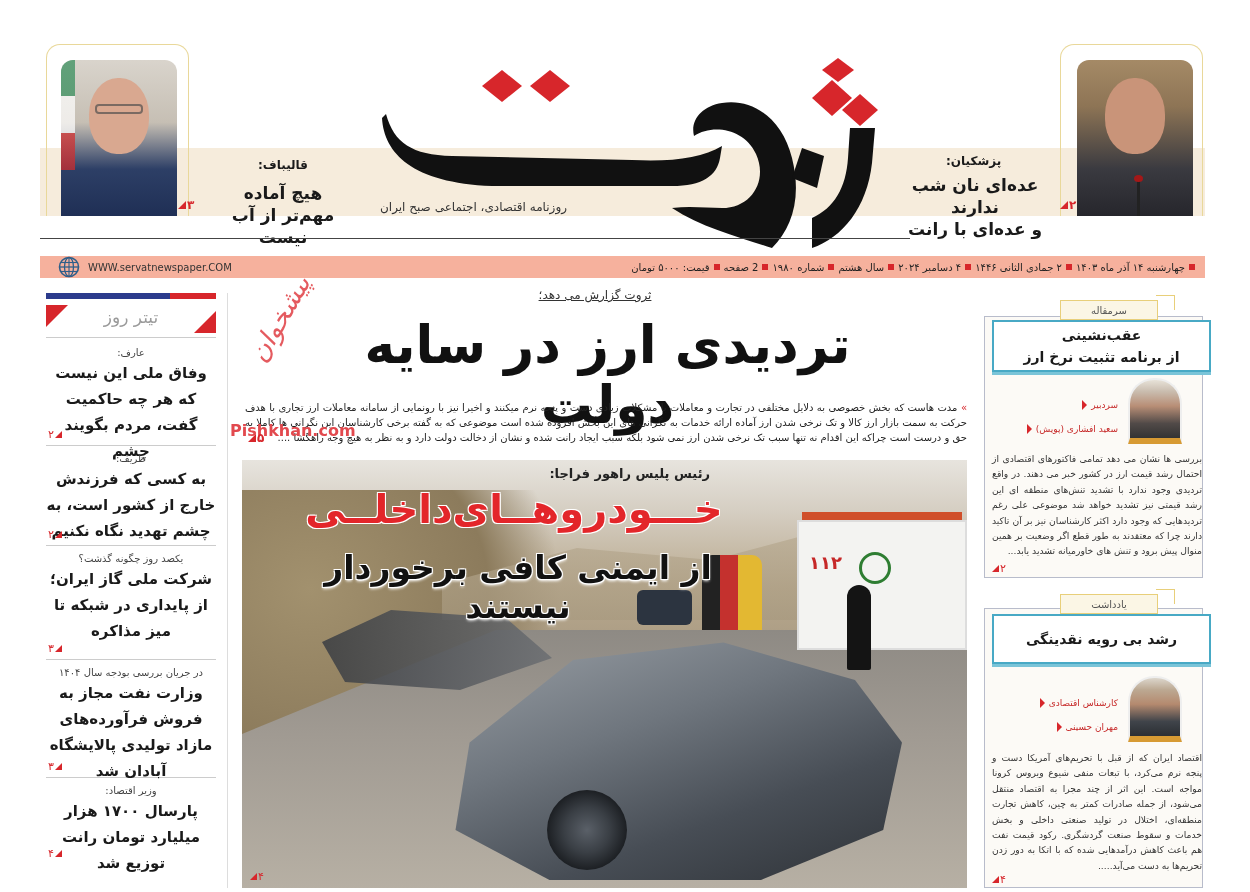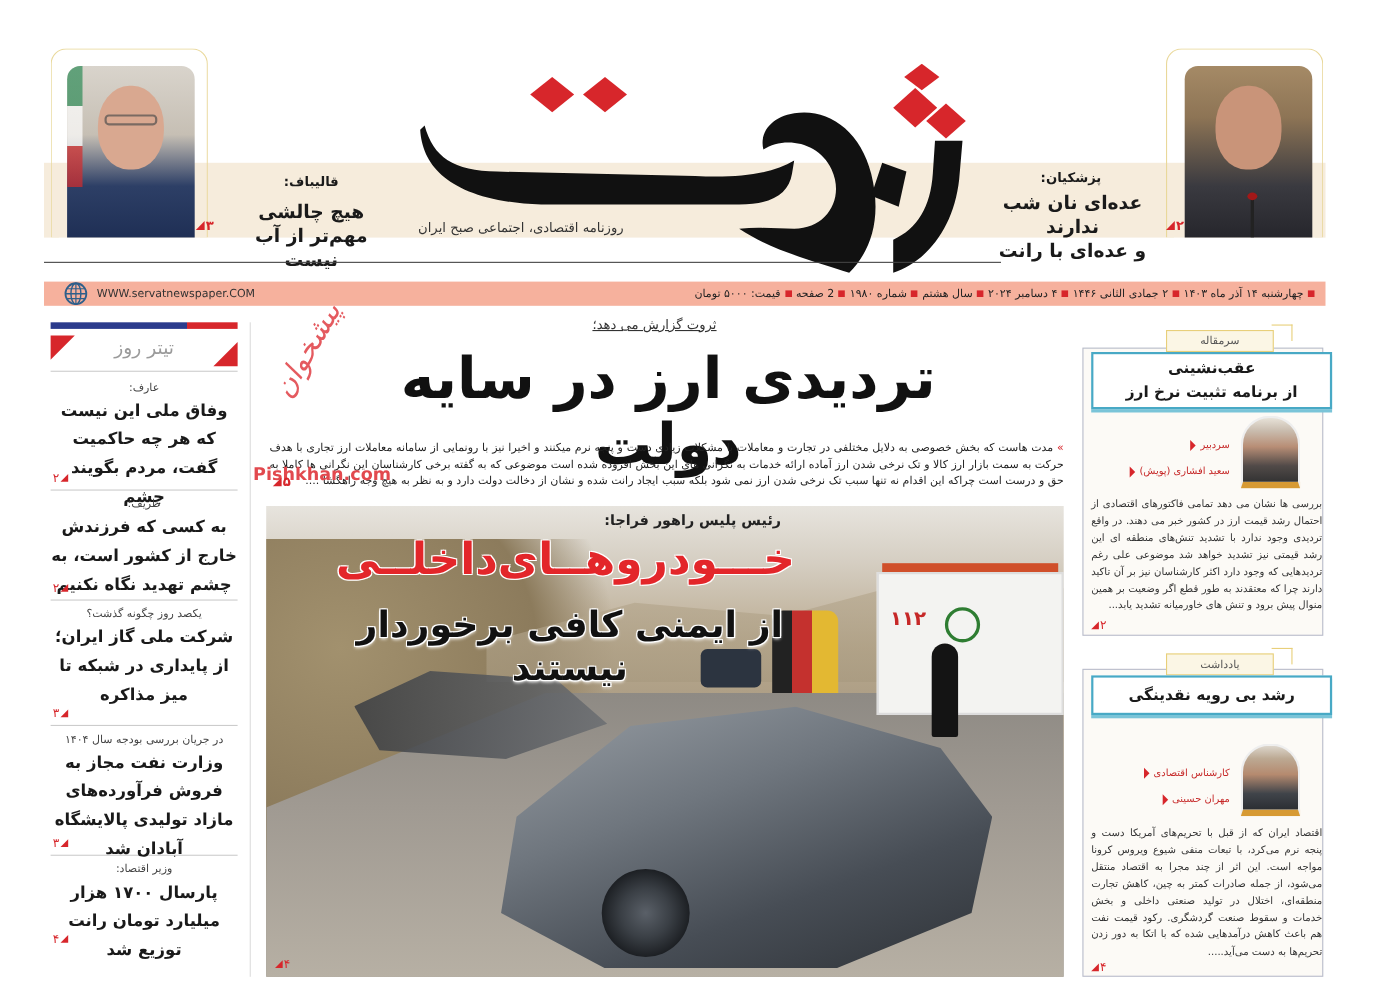--- a/index.html
+++ b/index.html
@@ -109,21 +109,21 @@
 
 <div class="side-frame left"></div>
 <div class="portrait left">
   <div class="flag"></div>
   <div class="face"></div>
   <div class="glasses"></div>
 </div>
 <div class="teaser left rtl">
   <div class="kicker">قالیباف:</div>
   <div class="head" style="margin-top:10px">
-    <div>هیچ چالشی</div>
+    <div>هیچ آماده</div>
     <div>مهم‌تر از آب نیست</div>
   </div>
 </div>
 <div class="page-flag" style="left:178px;top:198px">
   <span class="tri"></span>
   <span>۳</span>
 </div>
 
 <div class="side-frame right"></div>
 <div class="portrait right">
@@ -293,21 +293,21 @@
 <div class="col-body" style="top:451px">بررسی ها نشان می دهد تمامی فاکتورهای اقتصادی از احتمال رشد قیمت ارز در کشور خبر می دهند. در واقع تردیدی وجود ندارد با تشدید تنش‌های منطقه ای این رشد قیمتی نیز تشدید خواهد شد موضوعی علی رغم تردیدهایی که وجود دارد اکثر کارشناسان نیز بر آن تاکید دارند چرا که معتقدند به طور قطع اگر وضعیت بر همین منوال پیش برود و تنش های خاورمیانه تشدید یابد...</div>
 <div class="col-pg" style="top:562px">
   <span class="tri"></span>
   <span>۲</span>
 </div>
 
 <div class="col-box" style="top:608px;height:280px"></div>
 <div class="col-tab" style="left:1060px;top:594px">
   <span>یادداشت</span>
 </div>
-<div class="col-titlebox rtl" style="top:614px;height:36px">
+<div class="col-titlebox rtl" style="top:614px;height:50px">
   <div>رشد بی رویه نقدینگی</div>
 </div>
 <div class="col-author rtl" style="top:676px">
   <div class="pic" style="background:linear-gradient(180deg,#dcd6cc 0%,#bca993 20%,#b58a6f 45%,#40444a 75%,#2b2e33 100%);border-bottom-color:#d79a33"></div>
   <div class="role">کارشناس اقتصادی</div>
   <div class="name">مهران حسینی</div>
 </div>
 <div class="col-body" style="top:750px">اقتصاد ایران که از قبل با تحریم‌های آمریکا دست و پنجه نرم می‌کرد، با تبعات منفی شیوع ویروس کرونا مواجه است. این اثر از چند مجرا به اقتصاد منتقل می‌شود، از جمله صادرات کمتر به چین، کاهش تجارت منطقه‌ای، اختلال در تولید صنعتی داخلی و بخش خدمات و سقوط صنعت گردشگری. رکود قیمت نفت هم باعث کاهش درآمدهایی شده که با اتکا به دور زدن تحریم‌ها به دست می‌آید.....</div>
 <div class="col-pg" style="top:873px">
   <span class="tri"></span>

